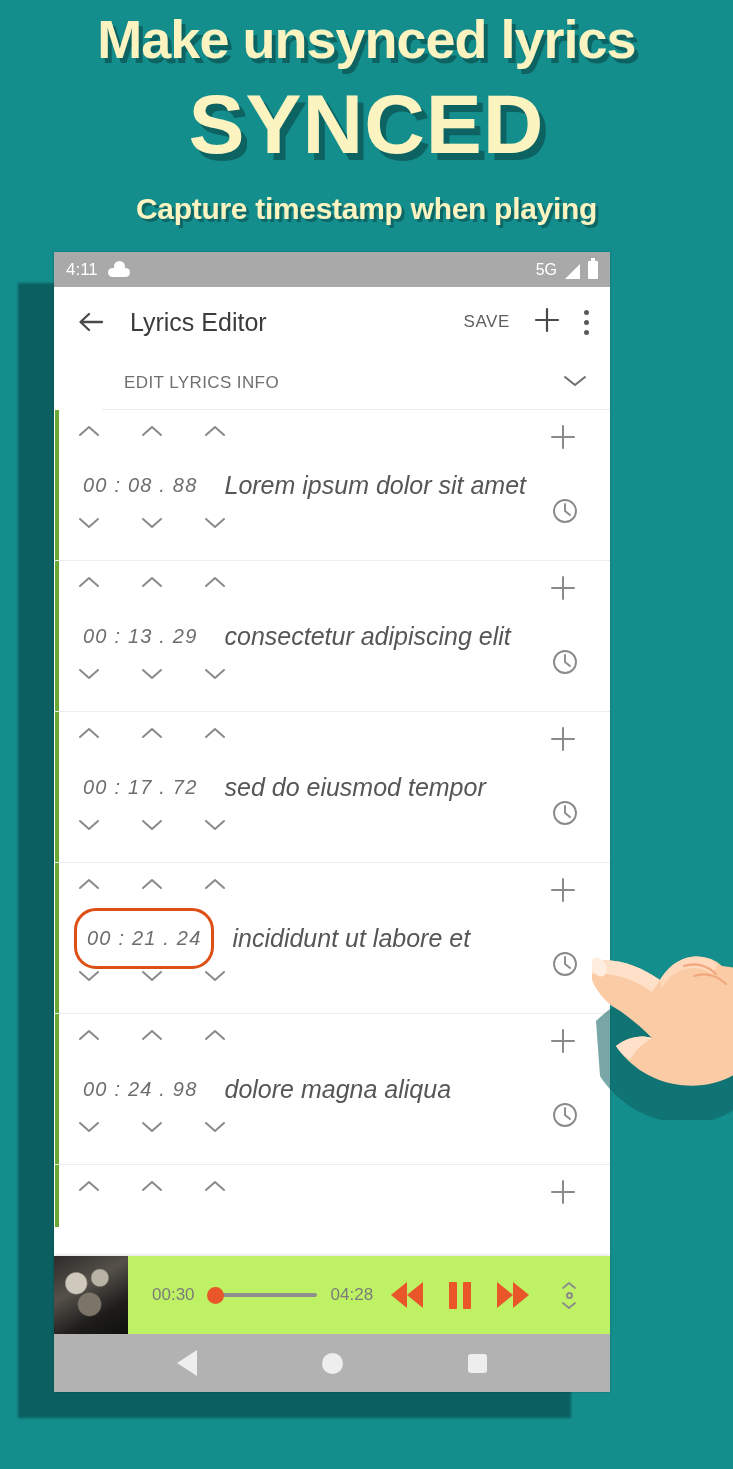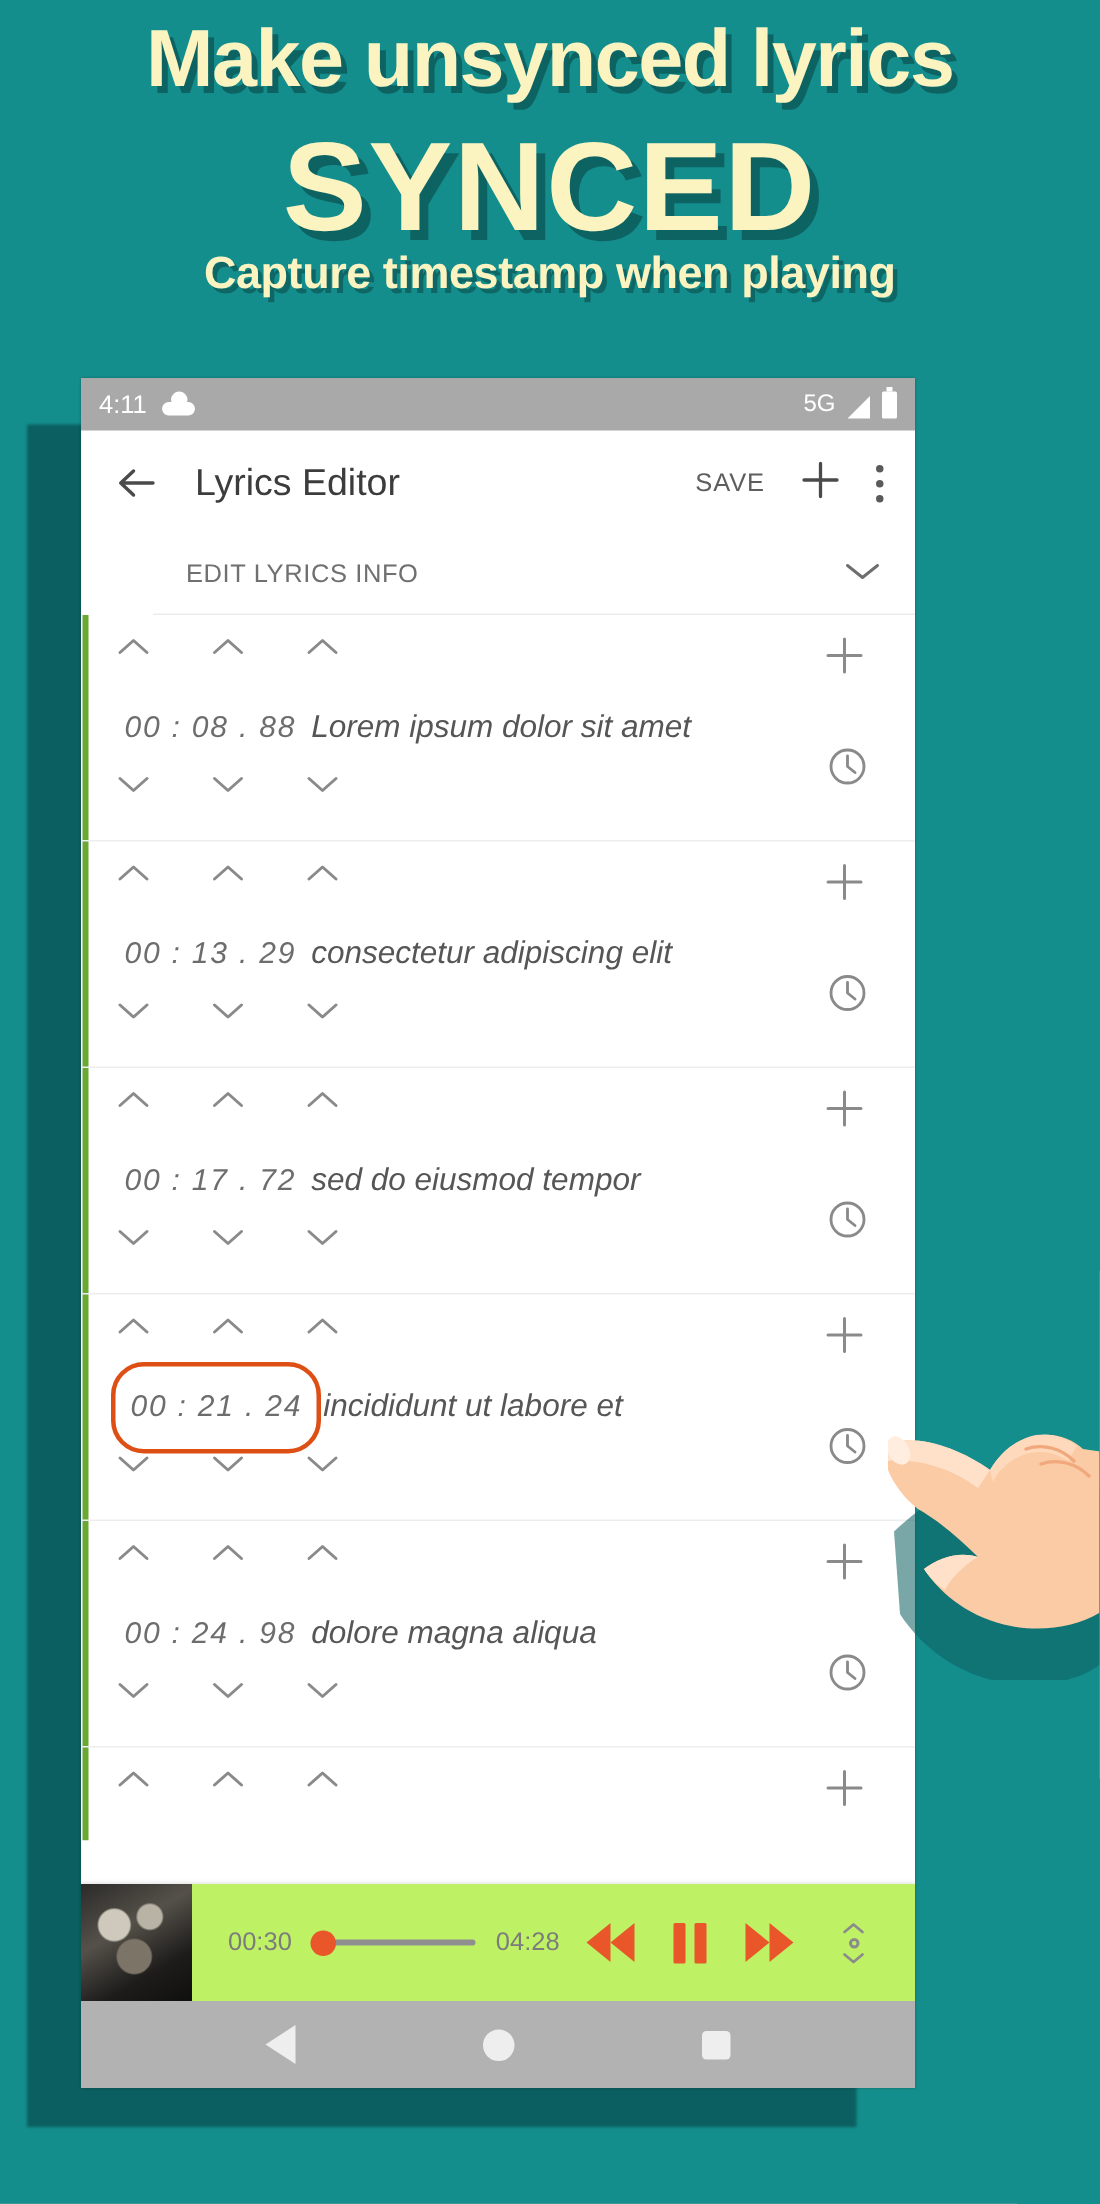--- a/index.html
+++ b/index.html
@@ -41,21 +41,21 @@
     width: 733px;
     font-size: 84px;
     font-weight: bold;
     letter-spacing: 1px;
     color: #fbf3c0;
     text-shadow: 6px 7px 0 rgba(0,0,0,0.30);
     white-space: nowrap;
   }
   .promo-line3 {
     position: absolute;
-    left: 0; top: 166px;
+    left: 0; top: 192px;
     width: 733px;
     font-size: 30px;
     font-weight: bold;
     letter-spacing: -0.3px;
     color: #fbf3c0;
     text-shadow: 3px 3px 0 rgba(0,0,0,0.28);
     white-space: nowrap;
   }
 
   
@@ -214,23 +214,23 @@
     letter-spacing: 1.2px;
     padding: 5px 9px;
     white-space: nowrap;
   }
   .ts.highlight {
     border: 3px solid #dd4f14;
     border-radius: 22px;
     padding: 16px 10px;
   }
   .lyric-text {
-    font-size: 21px;
+    font-size: 25px;
     color: #565656;
-    margin-left: 1px;
+    margin-left: 18px;
     white-space: nowrap;
   }
 
   .row-plus {
     position: absolute;
     right: 32px;
     top: 12px;
   }
   .row-clock {
     position: absolute;

